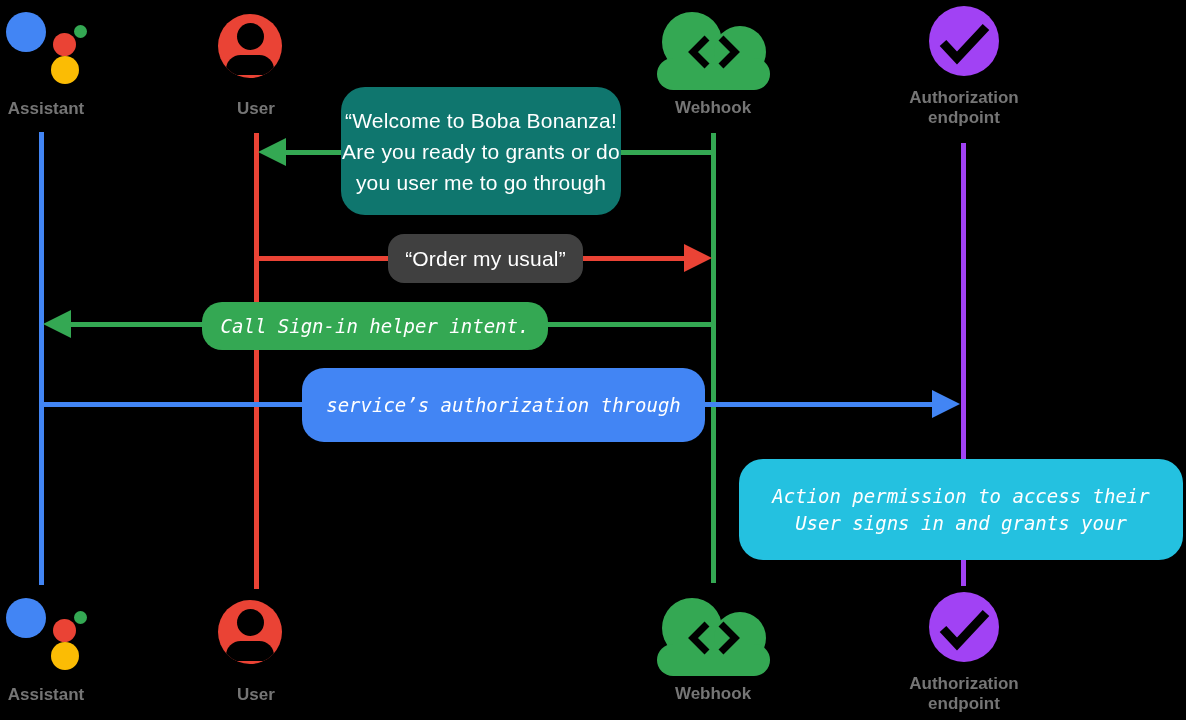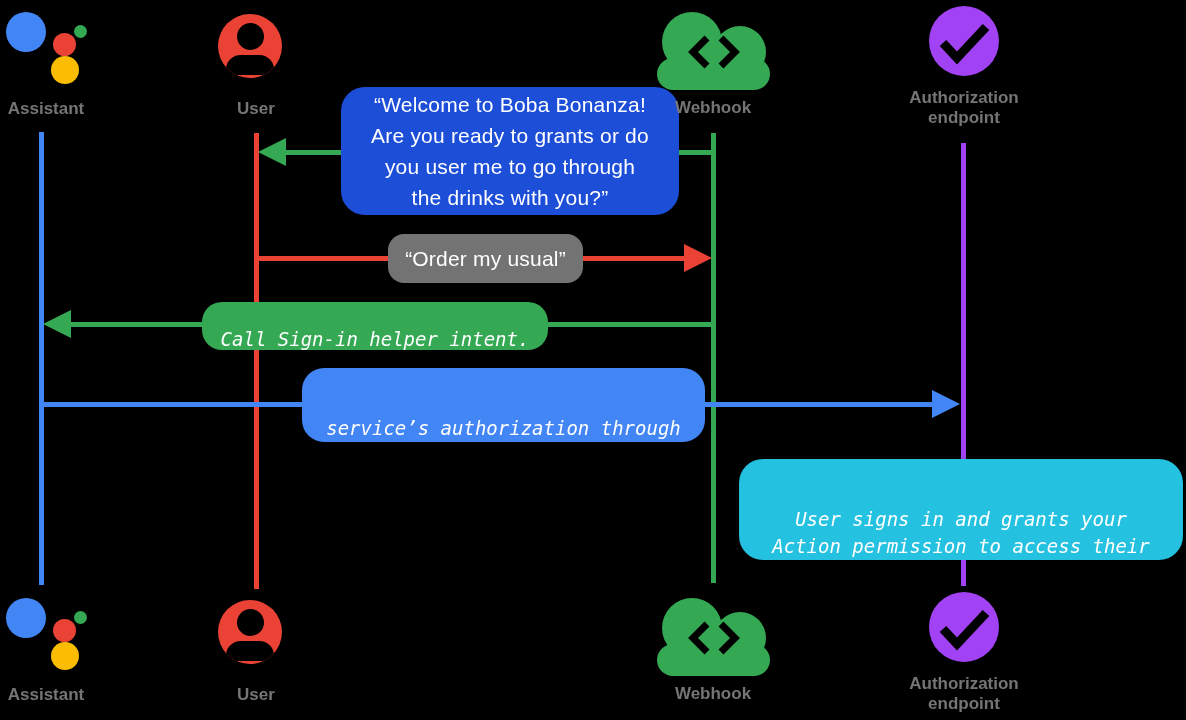--- a/index.html
+++ b/index.html
@@ -8,21 +8,21 @@
   .abs { position:absolute; }
   .circle { position:absolute; border-radius:50%; }
   .lifeline { position:absolute; width:5px; z-index:1; }
   .hline { position:absolute; height:5px; z-index:2; }
   .ahead { position:absolute; width:0; height:0; z-index:3; }
   .box { position:absolute; z-index:4; display:flex; flex-direction:column;
          justify-content:center; align-items:center; color:#fff; text-align:center; }
   .box .ln { white-space:nowrap; }
   .sans-msg { font-size:21px; line-height:31px; letter-spacing:.2px; }
   .mono-msg { font-family:"DejaVu Sans Mono", monospace; font-style:italic;
-              font-size:19px;justify-content:flex-end; }
+              font-size:19px; }
   .actor-label { position:absolute; color:#757575; font-weight:bold;
                  font-size:17px; line-height:20px; text-align:center; z-index:5; }
   .cloud-part { position:absolute; background:#34A853; }
   .person-clip { position:absolute; border-radius:50%; background:#EA4335; overflow:hidden; }
   svg { display:block; }
 </style>
 </head>
 <body>
 
 <div class="lifeline" style="left:39px; top:132px; height:453px; background:#4285F4;"></div>
@@ -35,42 +35,41 @@
 
 <div class="hline" style="left:256px; top:256px; width:432px; background:#EA4335;"></div>
 <div class="ahead" style="left:684px; top:244px; border-top:14px solid transparent; border-bottom:14px solid transparent; border-left:28px solid #EA4335;"></div>
 
 <div class="hline" style="left:62px; top:322px; width:651px; background:#34A853;"></div>
 <div class="ahead" style="left:43px; top:310px; border-top:14px solid transparent; border-bottom:14px solid transparent; border-right:28px solid #34A853;"></div>
 
 <div class="hline" style="left:41px; top:402px; width:895px; background:#4285F4;"></div>
 <div class="ahead" style="left:932px; top:390px; border-top:14px solid transparent; border-bottom:14px solid transparent; border-left:28px solid #4285F4;"></div>
 
-<div class="box sans-msg" style="left:341px; top:87px; width:338px; height:128px; border-radius:24px; background:#1d4ed8;">
+<div class="box sans-msg" style="left:341px; top:87px; width:280px; height:128px; border-radius:24px; background:#0f766e;">
   <div class="ln">“Welcome to Boba Bonanza!</div>
   <div class="ln">Are you ready to grants or do</div>
   <div class="ln">you user me to go through</div>
-  <div class="ln">the drinks with you?”</div>
 </div>
 
-<div class="box sans-msg" style="left:388px; top:234px; width:195px; height:49px; border-radius:16px; background:#737373;">
+<div class="box sans-msg" style="left:388px; top:234px; width:195px; height:49px; border-radius:16px; background:#404040;">
   <div class="ln">“Order my usual”</div>
 </div>
 
 <div class="box mono-msg" style="left:202px; top:302px; width:346px; height:48px; border-radius:20px; background:#34A853;">
   <div class="ln">Call Sign-in helper intent.</div>
 </div>
 
 <div class="box mono-msg" style="left:302px; top:368px; width:403px; height:74px; border-radius:22px; background:#4285F4; line-height:28px;">
   <div class="ln">service’s authorization through</div>
 </div>
 
 <div class="box mono-msg" style="left:739px; top:459px; width:444px; height:101px; border-radius:24px; background:#24C1E0; line-height:27px;">
+  <div class="ln">Action permission to access their</div>
   <div class="ln">User signs in and grants your</div>
-  <div class="ln">Action permission to access their</div>
 </div>
 
 <div class="abs" style="left:0; top:0; width:92px; height:92px; z-index:5;">
   <div class="circle" style="left:6px; top:12px; width:40px; height:40px; background:#4285F4;"></div>
   <div class="circle" style="left:53px; top:33px; width:23px; height:23px; background:#EA4335;"></div>
   <div class="circle" style="left:74px; top:25px; width:13px; height:13px; background:#34A853;"></div>
   <div class="circle" style="left:51px; top:56px; width:28px; height:28px; background:#FBBC04;"></div>
 </div>
 <div class="actor-label" style="left:0; top:99px; width:92px;">Assistant</div>
 

